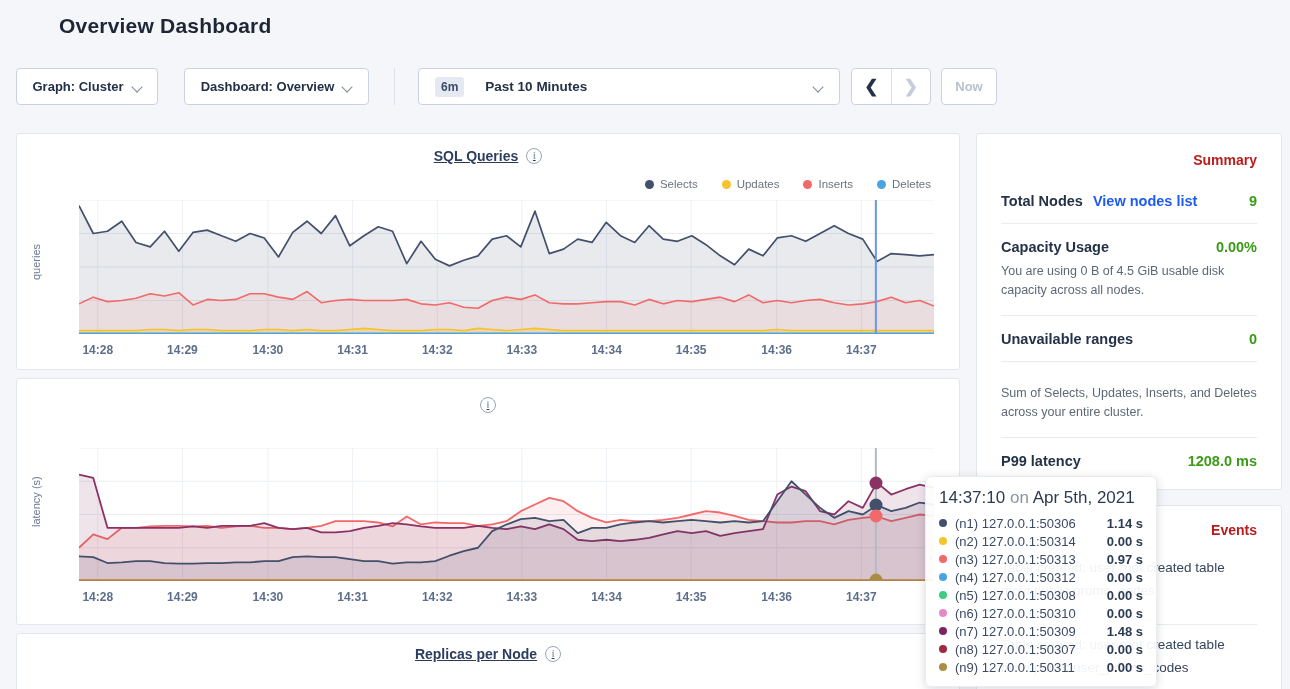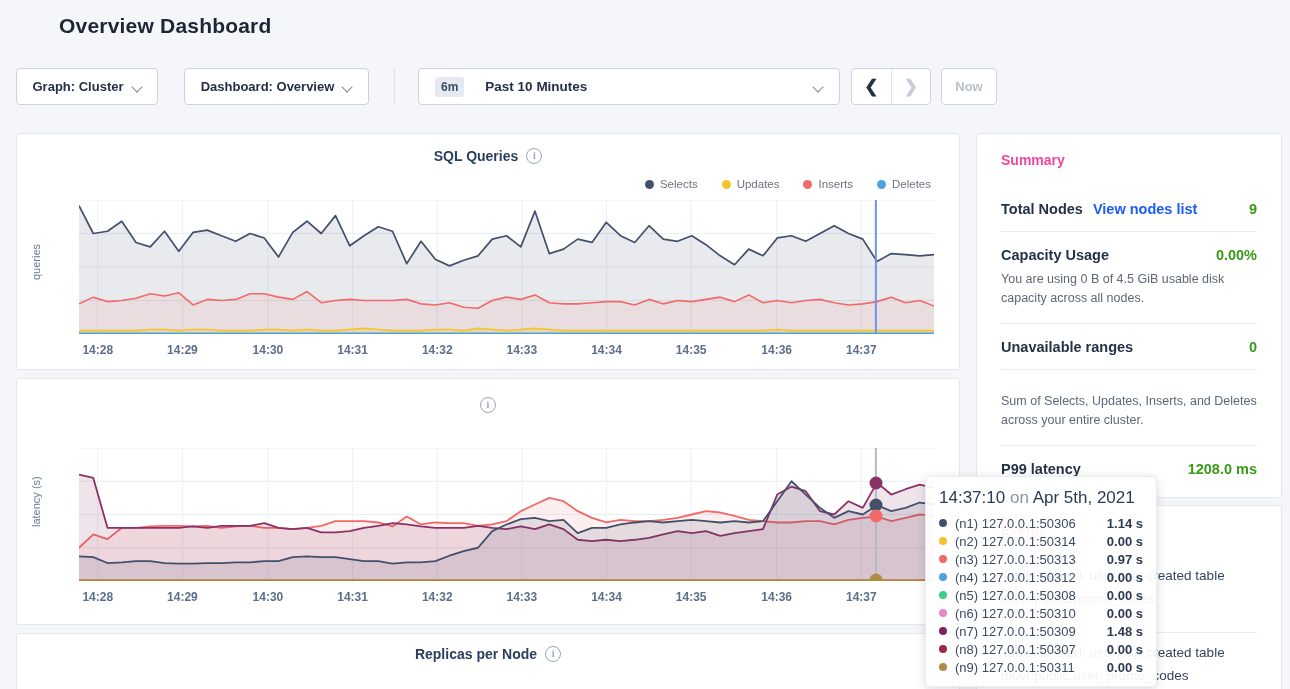--- a/index.html
+++ b/index.html
@@ -22,39 +22,39 @@
   .time-chip { background:#e5eaf2; border-radius:3px; padding:3px 6px; font-size:12px; font-weight:bold; color:#3c4c66; }
   .arrow-group { position:absolute; left:851px; top:68px; width:80px; height:37px; background:#fff;
     border:1px solid #ccd3de; border-radius:4px; display:flex; }
   .arrow-seg { flex:1; display:flex; align-items:center; justify-content:center; cursor:pointer; font-size:17px; font-weight:bold; }
   .arrow-seg + .arrow-seg { border-left:1px solid #dde2ea; }
   .arr-on { color:#243247; } .arr-off { color:#c6cdd7; }
   .now-btn { left:941px; width:56px; color:#b9c1cd; cursor:default; }
   
   .card { position:absolute; background:#fff; border:1px solid #e2e7ee; border-radius:3px; }
   .chart-card { left:16px; width:944px; }
-  .chart-title-row { position:absolute; left:0; right:0; display:flex; align-items:flex-end; justify-content:center; gap:8px; }
+  .chart-title-row { position:absolute; left:0; right:0; display:flex; align-items:flex-end; justify-content:center; gap:8px;text-decoration:underline; }
   .chart-title { font-size:14px; font-weight:bold; color:#2c3e5e; }
   .info-icon { width:16px; height:16px; border:1px solid #97a5ba; border-radius:50%; color:#97a5ba;
     font-size:10px; line-height:14px; text-align:center; font-weight:bold; font-family:"Liberation Serif", serif; }
   .legend { position:absolute; top:44px; right:28px; display:flex; gap:24px; }
   .legend-item { display:flex; align-items:center; gap:6px; font-size:11.5px; color:#6b7380; }
   .ldot { width:9px; height:9px; border-radius:50%; }
   
   .plot-wrap { position:absolute; left:16px; right:0; }
   .plot { position:absolute; left:46px; right:25px; top:0; overflow:hidden; }
   .plot svg { position:absolute; inset:0; width:100%; height:100%; }
   .xlabels { position:absolute; left:46px; right:25px; height:16px; }
   .xtick { position:absolute; transform:translateX(-50%); font-size:12px; color:#5d6e8b; top:6px;font-weight:bold; }
   .ylabel-rot { position:absolute; left:-58px; top:50%; width:14px; text-align:center; font-size:11px; color:#6b7a93;
     transform:rotate(-90deg); transform-origin:center; white-space:nowrap; }
   .xdot { position:absolute; width:13px; height:13px; border-radius:50%; transform:translate(-50%,-50%); }
   
   .summary-card { left:976px; top:133px; width:306px; padding:18px 24px 6px; }
-  .panel-title { text-align:left; font-size:14px; font-weight:bold; color:#ec4899; margin-bottom:18px; }
+  .panel-title { text-align:right; font-size:14px; font-weight:bold; color:#b91c1c; margin-bottom:10px; }
   .sum-row { padding:15px 0 14px; border-bottom:1px solid #e8ecf1; }
   .sum-row:last-child { border-bottom:none; }
   .sum-line { display:flex; align-items:baseline; }
   .sum-label { font-size:14.5px; font-weight:bold; color:#243247; }
   .sum-link { font-size:14.5px; font-weight:bold; color:var(--link); margin-left:10px; cursor:pointer; }
   .sum-value { margin-left:auto; font-size:14.5px; font-weight:bold; color:var(--green); }
   .sum-desc { margin-top:7px; font-size:12.5px; line-height:1.55; color:#5d6876; }
   .events-card { left:976px; top:505px; width:306px; height:220px; padding:16px 24px; }
   .event-row { padding:12px 0 26px; border-bottom:1px solid #e8ecf1; }
   .event-row:last-child { border-bottom:none; }

